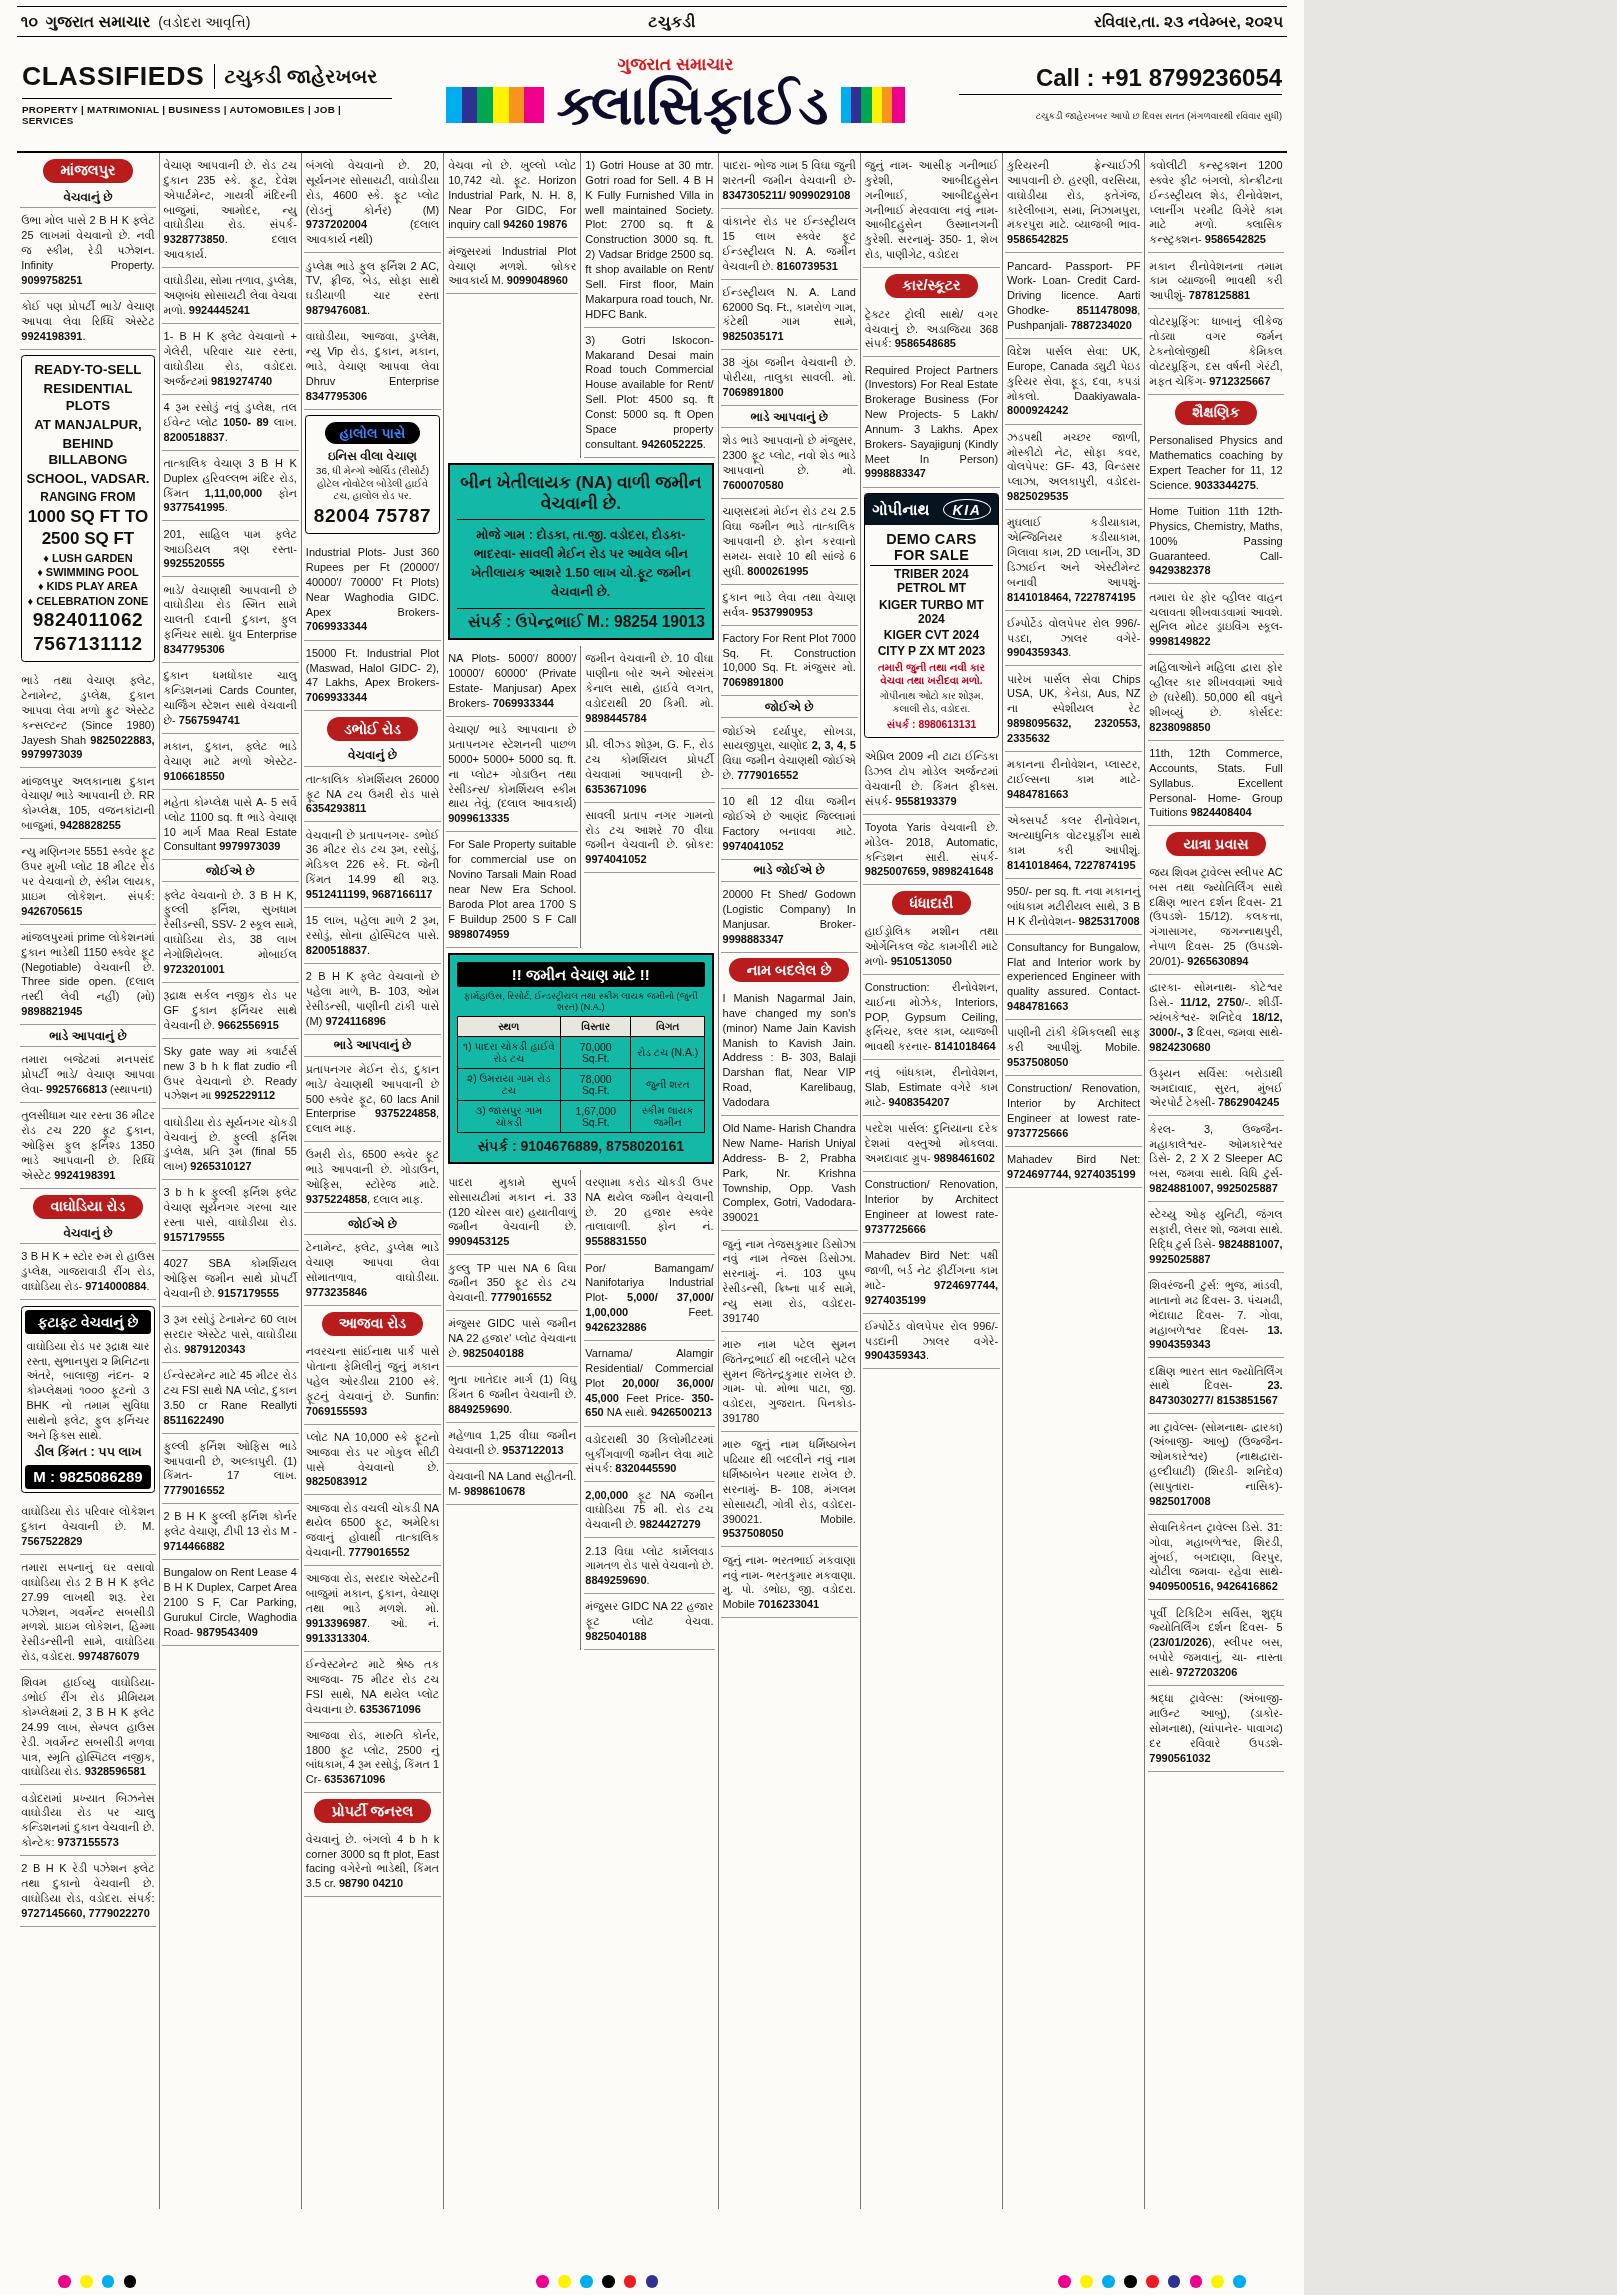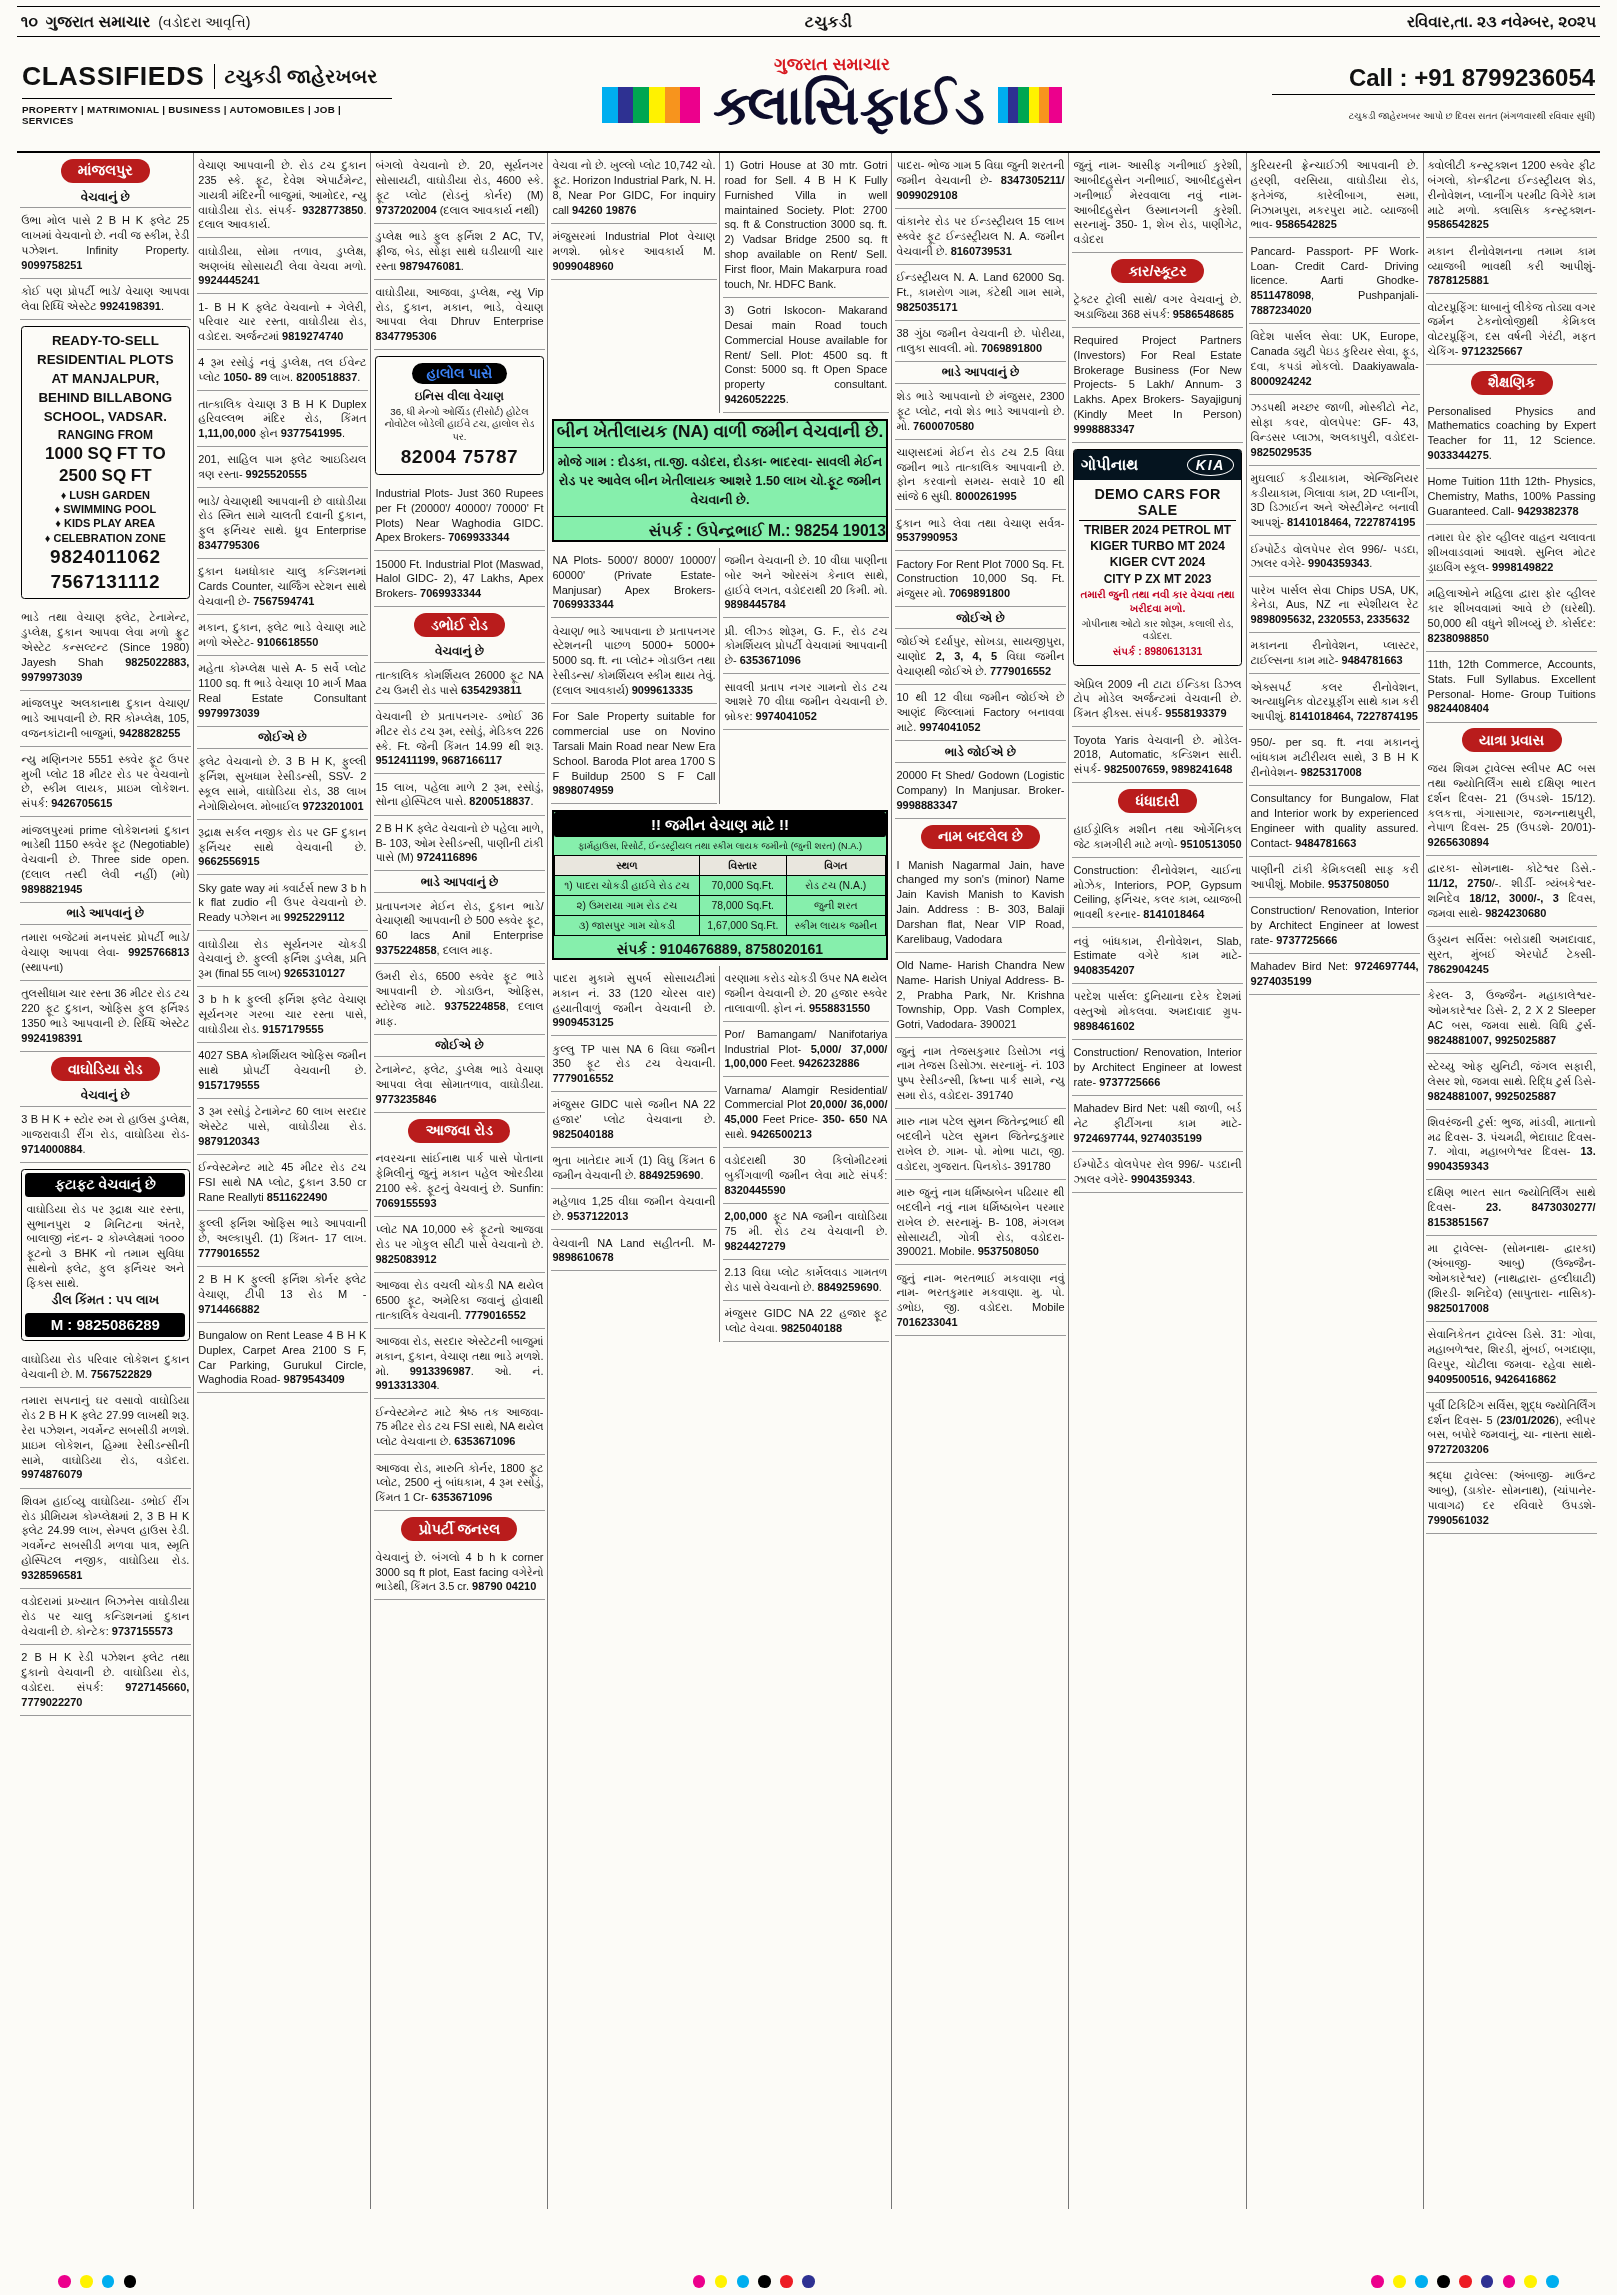--- a/index.html
+++ b/index.html
@@ -1,16 +1,16 @@
 <!DOCTYPE html>
 <html style="font-size:9.2px"><head>
 <meta charset="utf-8">
 <style>
   html,body{margin:0;padding:0;background:#e8e6e0;}
-  .page{width:1617px;height:2295px;position:relative;background:#fcfbf7;color:#111;
+  .page{width:1304px;height:2295px;position:relative;background:#fcfbf7;color:#111;
         font-family:"Liberation Sans","DejaVu Sans",sans-serif;box-sizing:border-box;
         padding:5.8px 17.3px 0 17.3px;overflow:hidden;}
   
   .topbar{display:flex;justify-content:space-between;align-items:center;
           border-top:1.7px solid #000;border-bottom:0.6px solid #000;
           padding:5.8px 3.5px;font-size:15.6px;}
   .tb-left{display:flex;gap:8px;align-items:baseline;}
   .tb-pageno{font-weight:800;}
   .tb-paper{font-weight:800;}
   .tb-edition{font-size:14px;}
@@ -68,21 +68,21 @@
   .bl-small{font-size:9.8px;text-align:center;line-height:1.3;}
   .bl-red{color:#c00020;font-weight:700;font-size:10.4px;text-align:center;line-height:1.3;}
   .bl-demo{font-size:14.4px;font-weight:800;text-align:center;letter-spacing:0.3px;border-bottom:1.2px solid #000;padding-bottom:2.3px;}
   .bl-model{font-size:12px;font-weight:800;text-align:center;}
   .kia-head{display:flex;justify-content:space-between;align-items:center;background:#05141f;color:#fff;
             padding:4.6px 7px;margin:-4.6px -4.6px 4.6px -4.6px;border-radius:1.7px 1.7px 0 0;}
   .kia-name{font-weight:800;font-size:15.6px;}
   .kia-logo{font-weight:800;font-size:14px;font-style:italic;letter-spacing:1.7px;border:1.2px solid #fff;
             border-radius:50%;padding:1.7px 8px;}
   
-  .widebox{border:2.3px double #000;margin:5.8px 3.5px;background:#86efac;}
+  .widebox{border:2.3px double #000;margin:5.8px 3.5px;padding:7px;background:#14b8a6;}
   .na-title{font-size:17.3px;font-weight:800;text-align:center;border-bottom:1.2px solid #000;padding-bottom:4.6px;}
   .na-body{font-size:12.7px;font-weight:700;text-align:center;line-height:1.5;padding:5.8px 2.3px;}
   .na-contact{font-size:15.6px;font-weight:800;text-align:right;border-top:1.2px solid #000;padding-top:4.6px;}
   .lt-title{font-size:15px;font-weight:800;text-align:center;background:#000;color:#fff;
             padding:3.5px;border-radius:2.3px;}
   .lt-note{font-size:9.2px;text-align:center;padding:3.5px 0;}
   .landtable table{width:100%;border-collapse:collapse;font-size:10.4px;border-radius:25px;}
   .landtable th,.landtable td{border:0.6px solid #000;padding:3.5px 4.6px;text-align:center;}
   .landtable th{font-weight:800;background:#e9e6de;}
   .lt-footer{font-size:14px;font-weight:800;text-align:center;padding-top:4.6px;}

